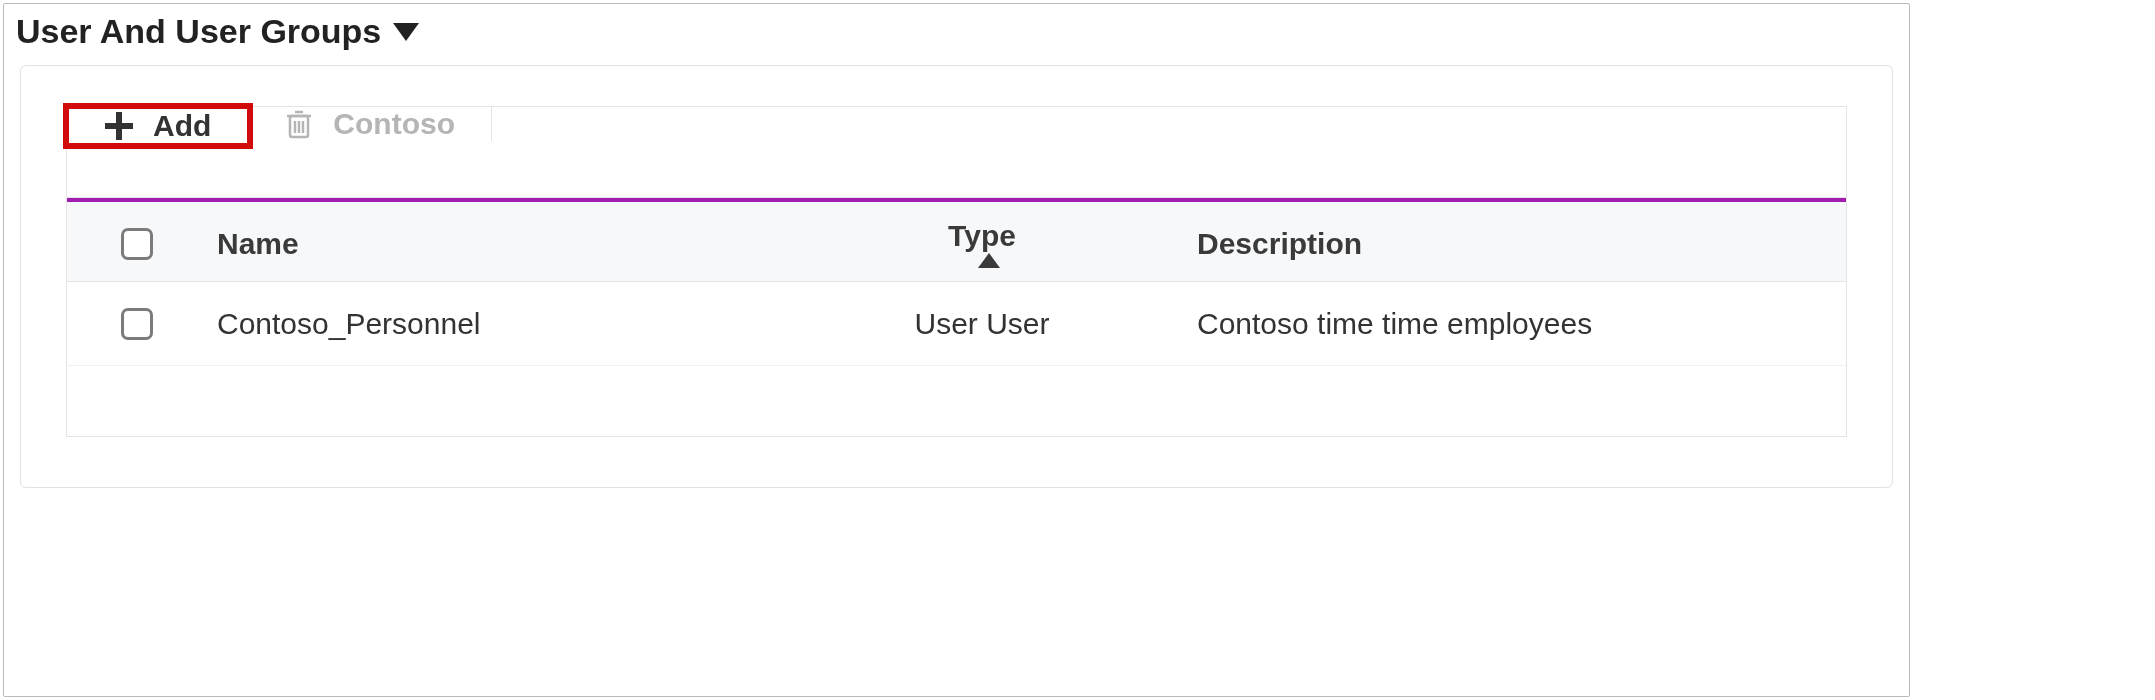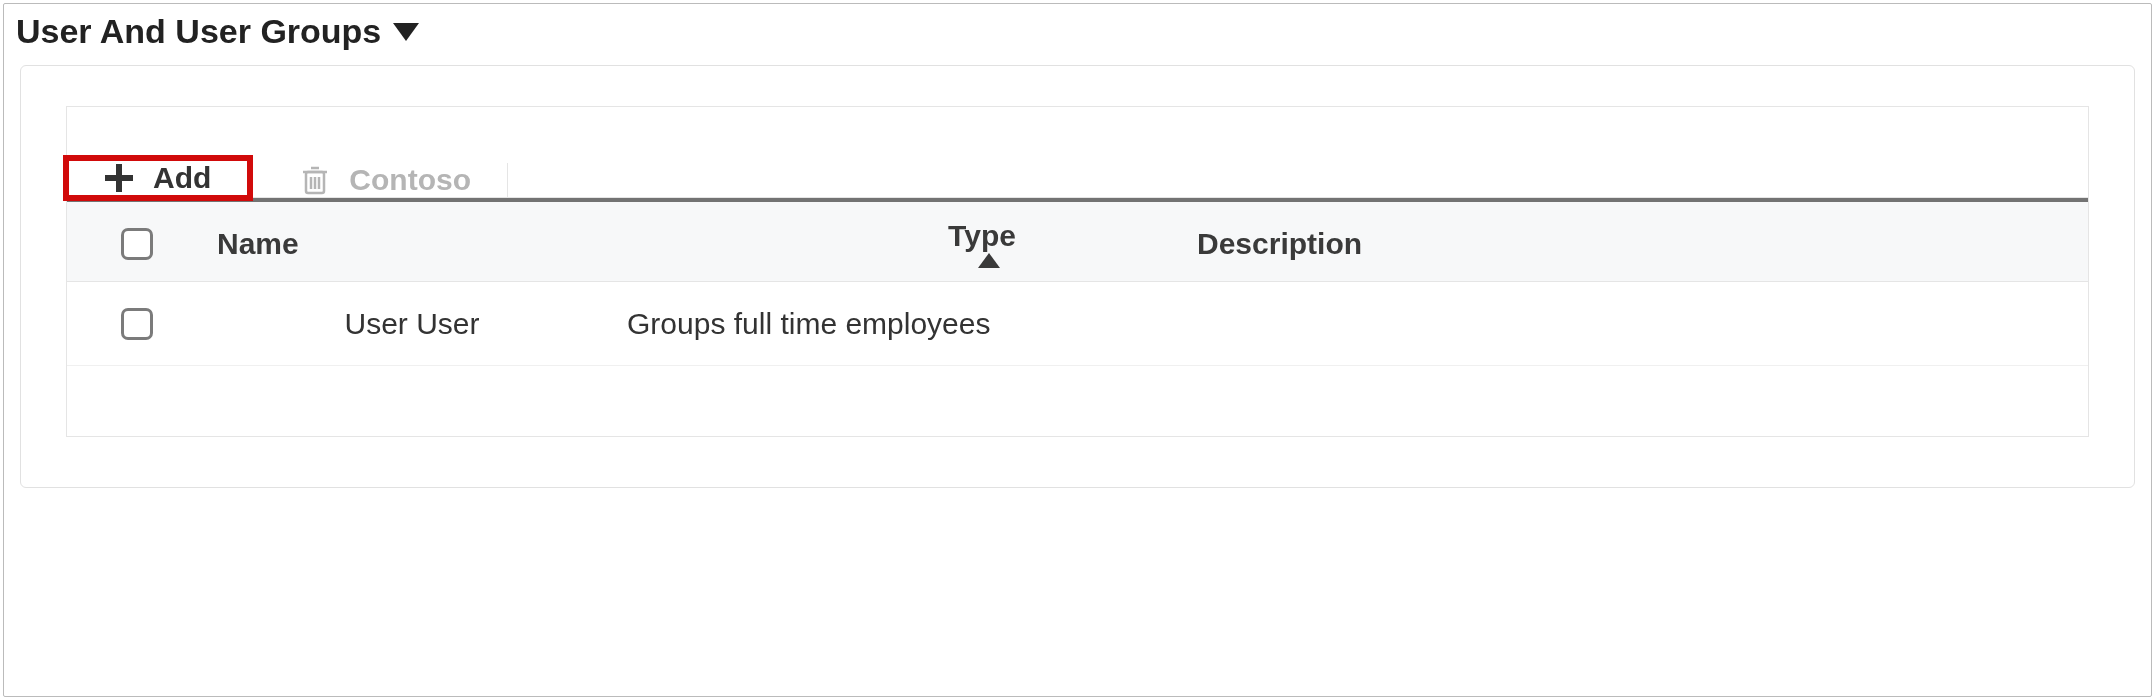--- a/index.html
+++ b/index.html
@@ -9,21 +9,21 @@
     color: #333;
     background: #fff;
   }
   body {
     width: 2155px;
     height: 700px;
   }
   .outer {
     border: 1px solid #bbb;
     border-radius: 2px;
-    width: 2149px;
+    width: 1907px;
     height: 694px;
     margin: 3px;
     padding: 0;
   }
   .section-title-row {
     display: flex;
     align-items: center;
     padding: 8px 12px 8px 12px;
   }
   .section-title {
@@ -39,23 +39,22 @@
   .section-caret svg { display: block; }
   .inner-panel {
     border: 1px solid #e1e1e1;
     border-radius: 6px;
     margin: 6px 16px 18px 16px;
     padding: 40px 45px 50px 45px;
   }
   .toolbar-wrap {
     border: 1px solid #e5e5e5;
     display: flex;
-    align-items: flex-end;
+    align-items: flex-start;
     height: 92px;
-    gap: 16px;
   }
   .toolbar-btn {
     display: flex;
     align-items: center;
     justify-content: center;
     border-right: 1px solid #e5e5e5;
     padding: 0 36px;
     font-size: 30px;
     font-weight: 600;
     cursor: pointer;
@@ -79,21 +78,21 @@
   }
   .thead {
     display: flex;
     align-items: center;
     background: #f7f8f9;
     border-bottom: 1px solid #e5e5e5;
     height: 84px;
     font-size: 30px;
     font-weight: 700;
     color: #3a3a3a;
-    border-top: 4px solid #737373;
+    border-top: 4px solid #a21caf;
     padding-top:4px;
   }
   .th, .td { padding: 0 10px; display:flex; align-items:center; }
   .col-check { width: 140px; justify-content:center; }
   .col-name  { width: 570px; }
   .col-type  { width: 410px; flex-direction: column; }
   .col-desc  { flex: 1; align-items: center; }
   .sort-icon { margin-left: 14px; display:inline-flex; }
   .trow {
     display: flex;
@@ -172,25 +171,28 @@
         </div>
         <div class="th col-desc">
           <span>Description</span>
         </div>
       </div>
 
       <div class="trow">
         <div class="td col-check">
           <div class="chk"></div>
         </div>
+        <div class="td col-name">
+          <span>Contoso_Personnel</span>
+        </div>
         <div class="td col-type">
           <span>User User</span>
         </div>
         <div class="td col-desc">
-          <span>Groups full time employees</span>
+          <span>Contoso time time employees</span>
         </div>
       </div>
 
       <div class="tbody-spacer"></div>
     </div>
 
   </div>
 </div>
 
 </body></html>

